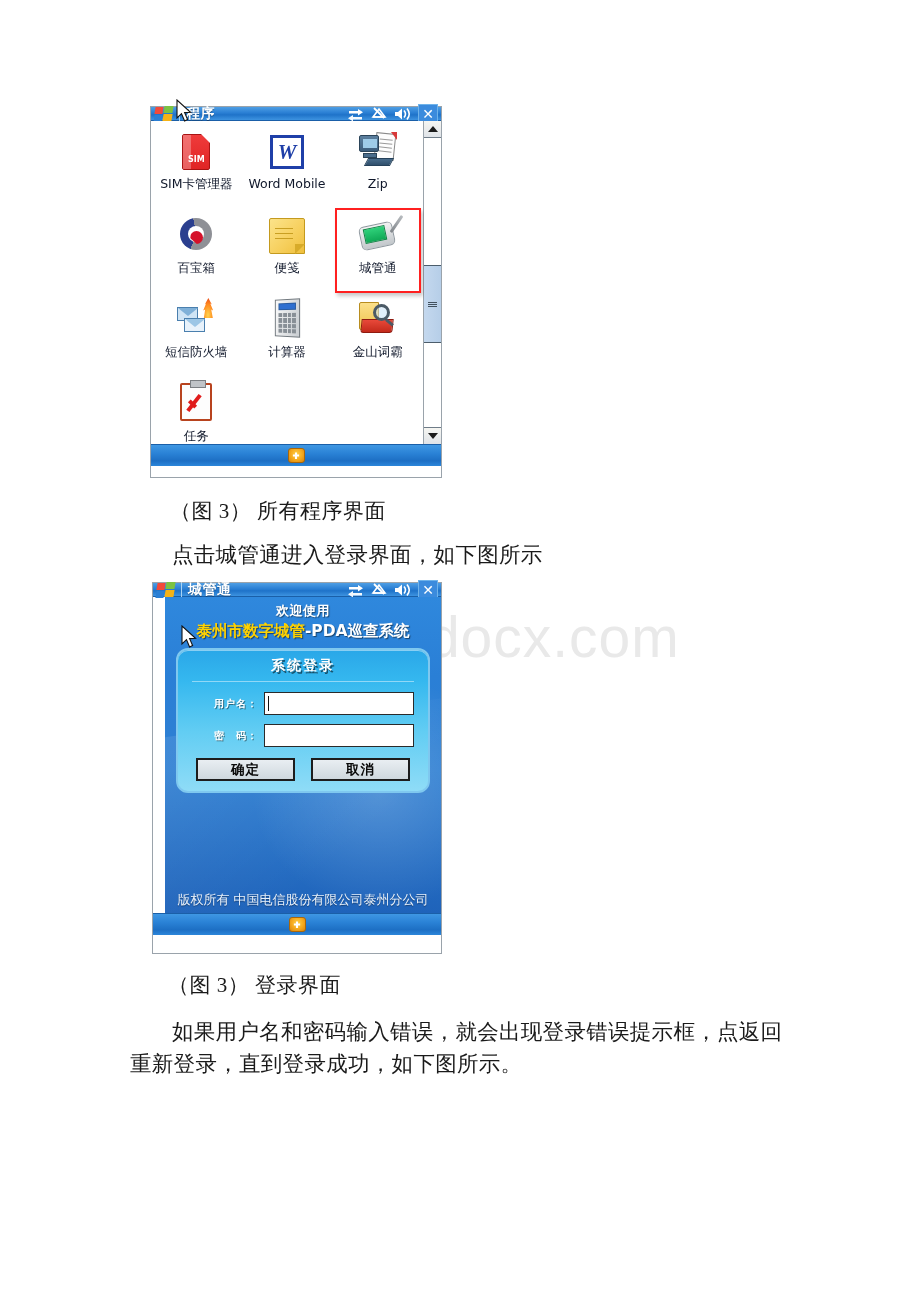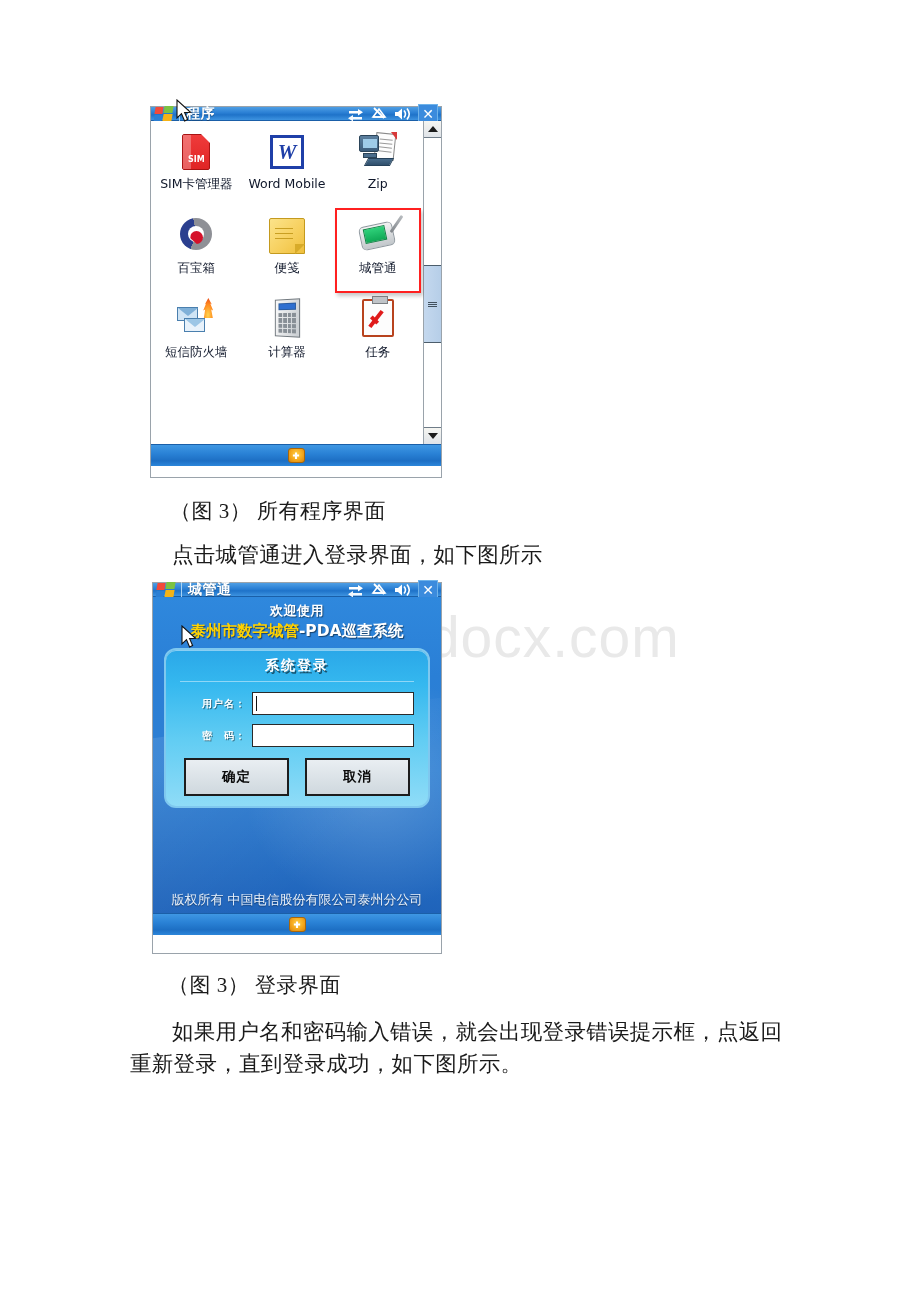--- a/index.html
+++ b/index.html
@@ -250,20 +250,21 @@
   }
 
   
   .login-body {
     position: relative;
     height: 316px;
     background:
       radial-gradient(ellipse at 78% 62%, rgba(255,255,255,.18) 0%, rgba(255,255,255,0) 42%),
       linear-gradient(to bottom, #2f88dd 0%, #2a7fd6 25%, #2f7fd2 55%, #1f63ba 100%);
     overflow: hidden;
+    margin-left: 12px;
   }
   .login-body::before{
     content:"";position:absolute;left:-10%;top:38%;width:130%;height:70%;
     background: linear-gradient(to bottom right, rgba(255,255,255,.10), rgba(255,255,255,0) 60%);
     transform: rotate(-8deg);
   }
   .welcome {
     position: relative; z-index:2;
     text-align:center; padding-top: 5px;
     font-family:"DejaVu Sans","Liberation Sans",sans-serif;
@@ -308,21 +309,21 @@
     letter-spacing:1px;
   }
   .form-input {
     flex:1; height: 23px;
     background:#ffffff; border:1px solid #2a2a2a;
     display:flex; align-items:center; padding-left:3px;
   }
   .caret { width:1px; height:15px; background:#111; }
   .btn-row { display:flex; gap:16px; padding: 2px 18px 0 18px; }
   .lbtn {
-    flex:1; height: 38px;
+    flex:1; height: 23px;
     background: linear-gradient(#e9eef2,#cfd8de);
     border: 2px solid #1d1d1d;
     display:flex;align-items:center;justify-content:center;
     font-family:"DejaVu Sans","Liberation Sans",sans-serif;
     font-size: 13.5px; font-weight:bold; color:#0a0a0a;
     letter-spacing:1px;
   }
   .copyright {
     position:absolute; left:0; right:0; bottom: 4px; z-index:2;
     text-align:center;
@@ -471,20 +472,30 @@
                 <b></b>
                 <b></b>
                 <b></b>
                 <b></b>
               </span>
             </div>
         </div>
         <div class="app-label">计算器</div>
       </div>
 
+      <div class="app-cell">
+        <div class="app-icon">
+            <div class="ic-dict">
+              <span class="bk"></span>
+              <span class="bk2"></span>
+              <span class="glass"></span>
+            </div>
+          </div>
+        <div class="app-label">金山词霸</div>
+      </div>
 
       <div class="app-cell">
         <div class="app-icon">
             <div class="ic-task">
               <span class="chk"></span>
             </div>
           </div>
         <div class="app-label">任务</div>
       </div>
 

